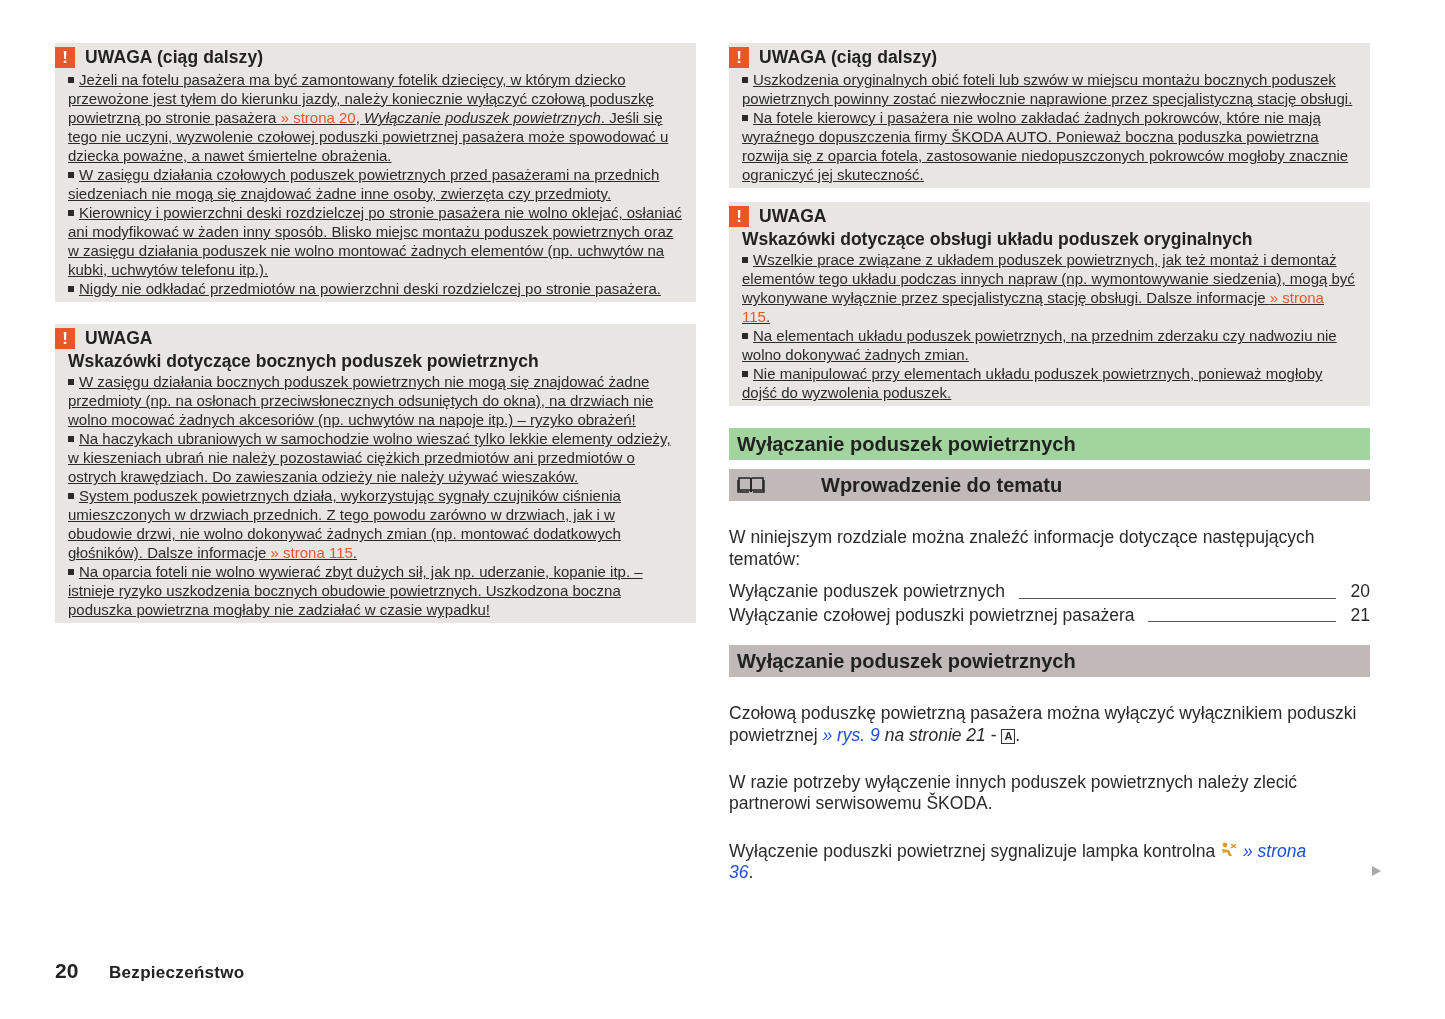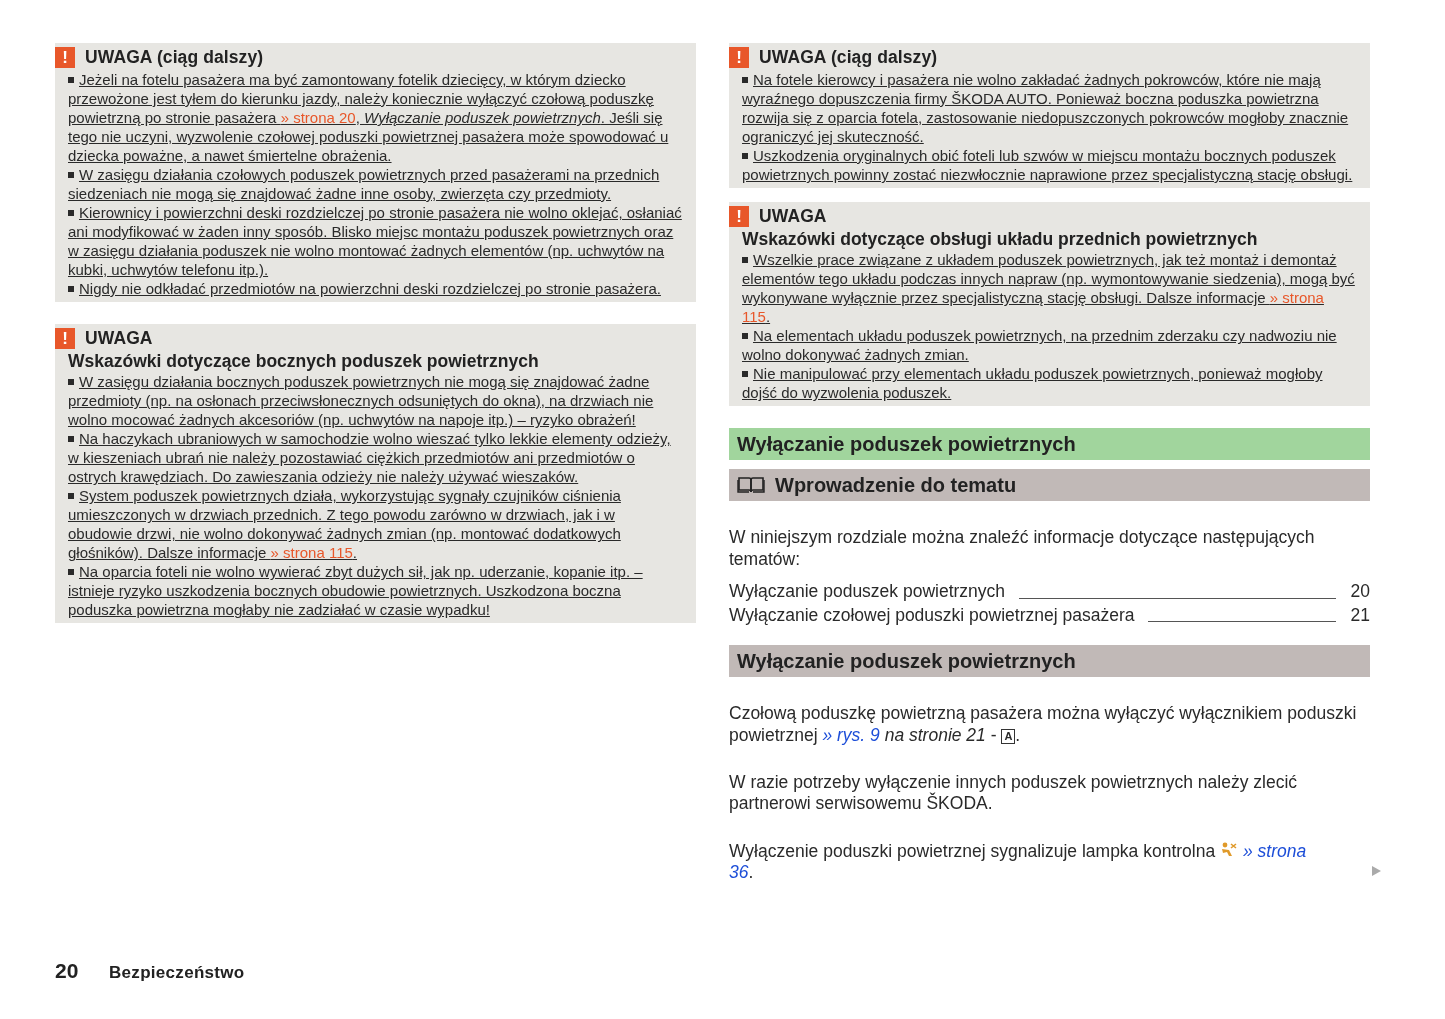--- a/index.html
+++ b/index.html
@@ -17,21 +17,21 @@
   .warn-sub { font-size:17.5px; font-weight:bold; line-height:21.4px; color:#222; }
   .warn-body { font-size:15px; line-height:19px; color:#2a2a2a;text-decoration:underline; }
   .warn-body p { margin:0; }
   .bullet { display:inline-block; width:6px; height:6px; background:#2a2a2a; margin:0 5px 3px 0; vertical-align:middle; }
   .link-orange { color:#e8572a; }
   .link-green { color:#1d4ed8;font-style:italic; }
   em { font-style:italic; }
 
   .sec-green { background:#a1d59d; height:32px; margin-top:22px; display:flex; align-items:center; padding-left:8px; }
   .sec-green span, .sec-gray span { font-size:20px; font-weight:bold; color:#222; }
-  .sec-gray { background:#c1b9b7; height:32px; margin-top:9px; display:flex; align-items:center; padding-left:8px; }
+  .sec-gray { background:#c1b9b7; height:32px; margin-top:9px; display:flex; align-items:center; padding-left:8px;gap:46px; }
   .book-icon { width:28px; height:18px; margin-right:10px; }
   .para { font-size:17.5px; line-height:21.4px; color:#2a2a2a; margin:26px 0 0 0; }
   .toc { margin-top:10px; }
   .toc-row { display:flex; align-items:flex-end; font-size:17.5px; line-height:23.5px; color:#2a2a2a; }
   .toc-leader { flex:1; border-bottom:1px solid #555; margin:0 14px 5px 14px; }
   .toc-num { width:20px; text-align:right; }
   .boxA { display:inline-block; border:1px solid #333; font-size:11px; font-weight:bold; line-height:13px; padding:0 2px; vertical-align:1px; }
 
   .next-arrow { position:absolute; left:1372px; top:866px; width:0; height:0;
                 border-top:5px solid transparent; border-bottom:5px solid transparent; border-left:9px solid #aaa; }
@@ -73,31 +73,31 @@
 </div>
 
 <div class="col col-right">
 
   <div class="warn">
     <div class="warn-head">
       <span class="warn-icon">!</span>
       <span class="warn-title">UWAGA (ciąg dalszy)</span>
     </div>
     <div class="warn-body">
+      <p><span class="bullet"></span><span>Uszkodzenia oryginalnych obić foteli lub szwów w miejscu montażu bocznych poduszek powietrznych powinny zostać niezwłocznie naprawione przez specjalistyczną stację obsługi.</span></p>
       <p><span class="bullet"></span><span>Na fotele kierowcy i pasażera nie wolno zakładać żadnych pokrowców, które nie mają wyraźnego dopuszczenia firmy ŠKODA AUTO. Ponieważ boczna poduszka powietrzna rozwija się z oparcia fotela, zastosowanie niedopuszczonych pokrowców mogłoby znacznie ograniczyć jej skuteczność.</span></p>
-      <p><span class="bullet"></span><span>Uszkodzenia oryginalnych obić foteli lub szwów w miejscu montażu bocznych poduszek powietrznych powinny zostać niezwłocznie naprawione przez specjalistyczną stację obsługi.</span></p>
     </div>
   </div>
 
   <div class="warn" style="margin-top:14px;">
     <div class="warn-head">
       <span class="warn-icon">!</span>
       <span class="warn-title">UWAGA</span>
     </div>
-    <div class="warn-sub">Wskazówki dotyczące obsługi układu przednich powietrznych</div>
+    <div class="warn-sub">Wskazówki dotyczące obsługi układu poduszek oryginalnych</div>
     <div class="warn-body">
       <p><span class="bullet"></span><span>Wszelkie prace związane z układem poduszek powietrznych, jak też montaż i demontaż elementów tego układu podczas innych napraw (np. wymontowywanie siedzenia), mogą być wykonywane wyłącznie przez specjalistyczną stację obsługi. Dalsze informacje </span><span class="link-orange">» strona 115</span><span>.</span></p>
       <p><span class="bullet"></span><span>Na elementach układu poduszek powietrznych, na przednim zderzaku czy nadwoziu nie wolno dokonywać żadnych zmian.</span></p>
       <p><span class="bullet"></span><span>Nie manipulować przy elementach układu poduszek powietrznych, ponieważ mogłoby dojść do wyzwolenia poduszek.</span></p>
     </div>
   </div>
 
   <div class="sec-green">
     <span>Wyłączanie poduszek powietrznych</span>
   </div>

